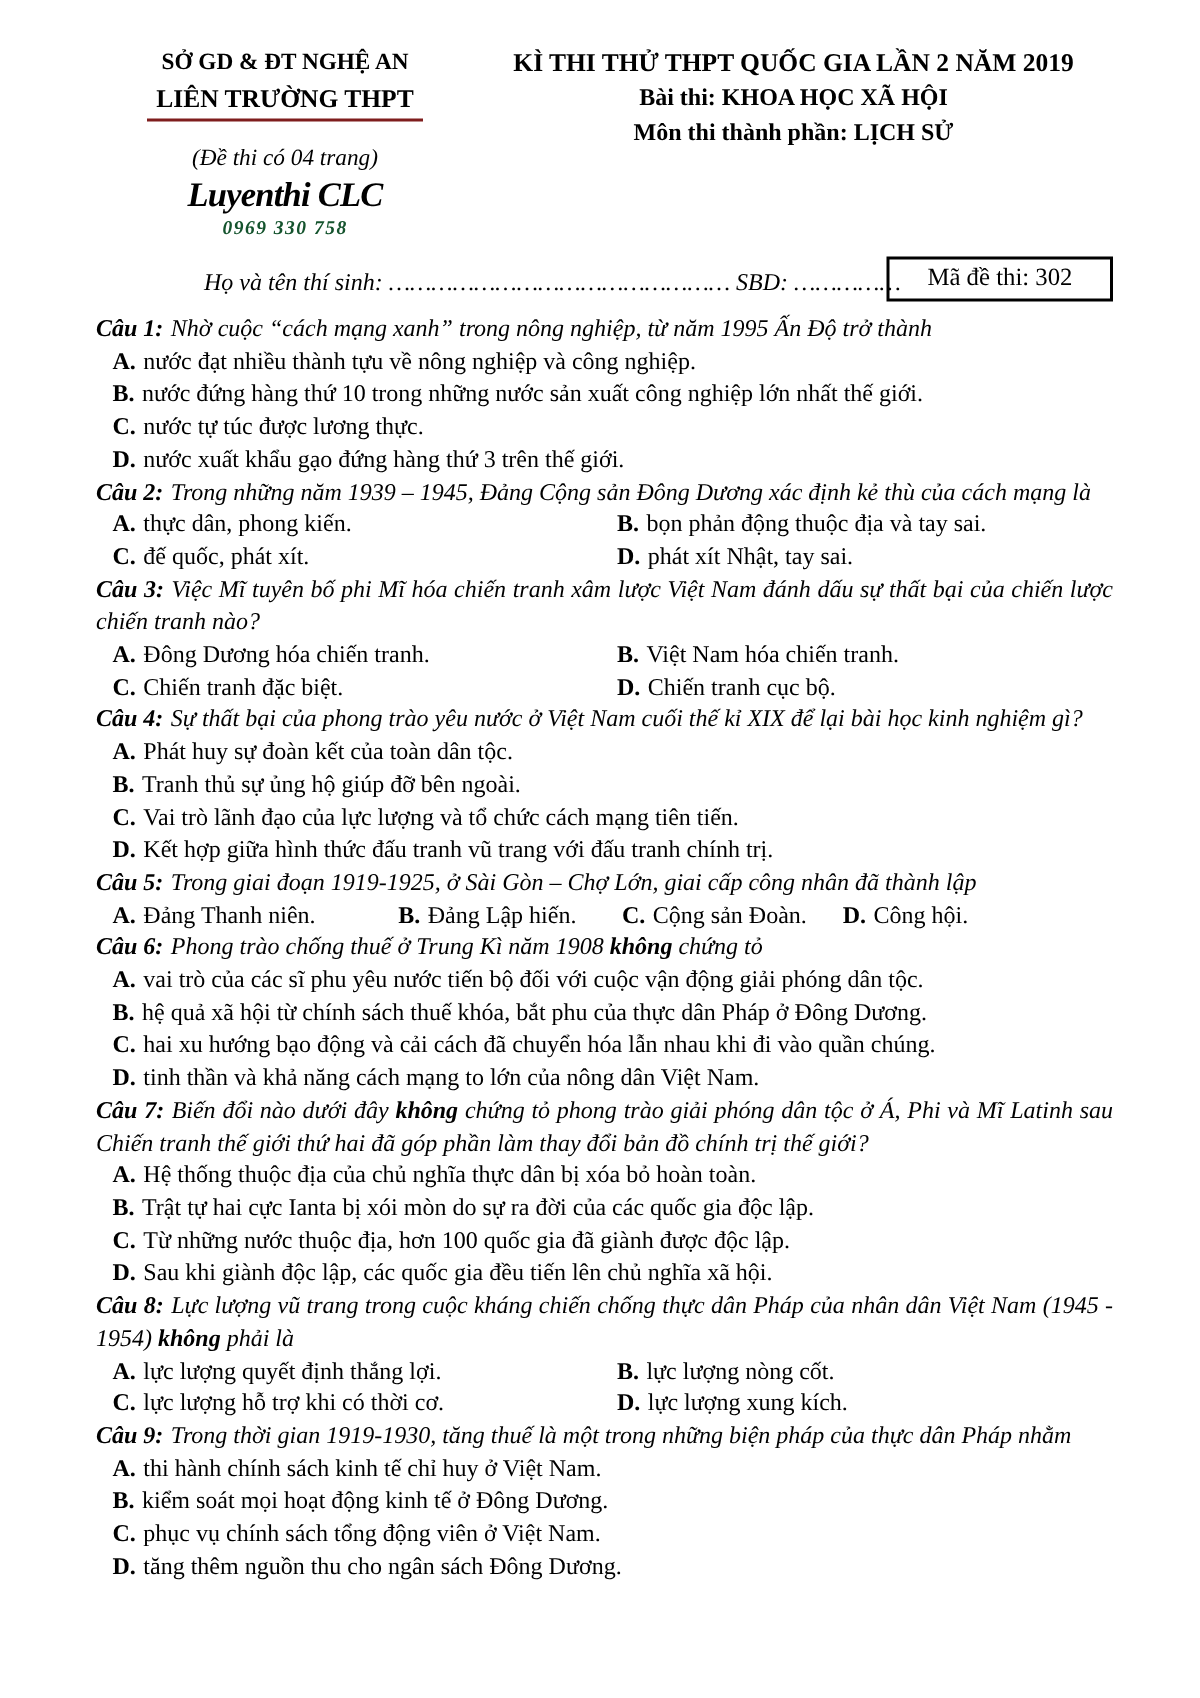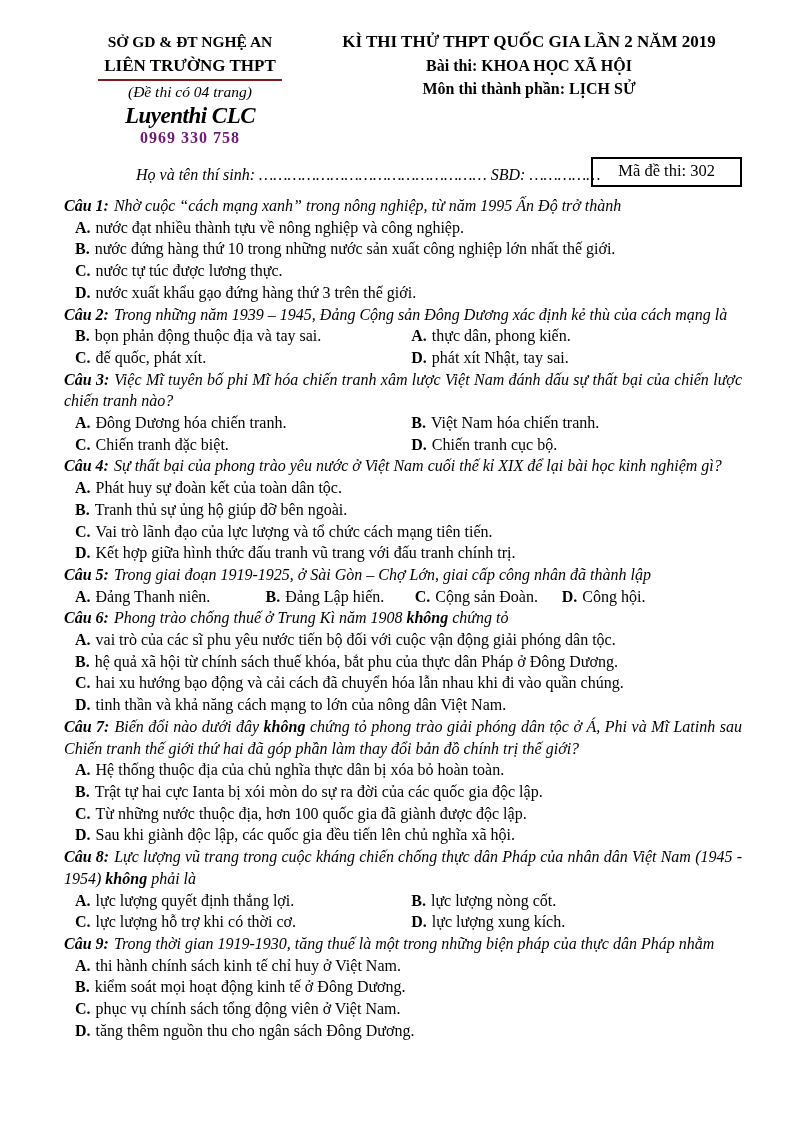--- a/index.html
+++ b/index.html
@@ -14,23 +14,23 @@
   
   .header { display: flex; }
   .h-left { width: 252px; text-align: center; flex-shrink: 0; }
   .h-right { flex: 1; text-align: center; }
   .org1 { font-weight: bold; font-size: 15.5px; line-height: 24px; }
   .org2-wrap { line-height: 24px; }
   .org2 {
     display: inline-block; font-weight: bold; font-size: 17px;
     border-bottom: 2px solid #7f1d1d; padding: 0 6px 1px;
   }
-  .note { font-style: italic; font-size: 15.5px; line-height: 22px; }
+  .note { font-style: italic; font-size: 15.5px; margin-top: 14px; line-height: 22px; }
   .logo { color: #000000; font-weight: bold; font-style: italic; font-size: 23px; line-height: 26px; letter-spacing: -0.5px; }
-  .phone { color: #701a75; font-weight: bold; font-size: 16px; line-height: 18px; letter-spacing: 1px; }
+  .phone { color: #14532d; font-weight: bold; font-style: italic; font-size: 13px; line-height: 18px; letter-spacing: 1px; }
   .exam-title { font-weight: bold; font-size: 17px; line-height: 24px; }
   .exam-sub { font-weight: bold; font-size: 16px; line-height: 23px; }
   .time { font-style: italic; font-size: 16px; line-height: 25px; }
   .time-u { border-bottom: 1.5px solid #000; padding-bottom: 1px; }
   
   .code-row { margin-top: 10px; }
   .code-box {
     margin-left: auto; width: fit-content;
     border: 2px solid #000; padding: 2px 25px 4px;
     font-weight: normal; font-size: 16.5px;
@@ -83,22 +83,22 @@
       <div class="opt"><b>A.</b><span>nước đạt nhiều thành tựu về nông nghiệp và công nghiệp.</span></div>
       <div class="opt"><b>B.</b><span>nước đứng hàng thứ 10 trong những nước sản xuất công nghiệp lớn nhất thế giới.</span></div>
       <div class="opt"><b>C.</b><span>nước tự túc được lương thực.</span></div>
       <div class="opt"><b>D.</b><span>nước xuất khẩu gạo đứng hàng thứ 3 trên thế giới.</span></div>
     </div>
   </section>
 
   <section class="q">
     <p class="stem"><b class="qlabel">Câu 2:</b><span>Trong những năm 1939 – 1945, Đảng Cộng sản Đông Dương xác định kẻ thù của cách mạng là</span><b></b><span></span></p>
     <div class="opts cols-2">
+      <div class="opt"><b>A.</b><span>thực dân, phong kiến.</span></div>
       <div class="opt"><b>B.</b><span>bọn phản động thuộc địa và tay sai.</span></div>
-      <div class="opt"><b>A.</b><span>thực dân, phong kiến.</span></div>
       <div class="opt"><b>C.</b><span>đế quốc, phát xít.</span></div>
       <div class="opt"><b>D.</b><span>phát xít Nhật, tay sai.</span></div>
     </div>
   </section>
 
   <section class="q">
     <p class="stem"><b class="qlabel">Câu 3:</b><span>Việc Mĩ tuyên bố phi Mĩ hóa chiến tranh xâm lược Việt Nam đánh dấu sự thất bại của chiến lược chiến tranh nào?</span><b></b><span></span></p>
     <div class="opts cols-2">
       <div class="opt"><b>A.</b><span>Đông Dương hóa chiến tranh.</span></div>
       <div class="opt"><b>B.</b><span>Việt Nam hóa chiến tranh.</span></div>

